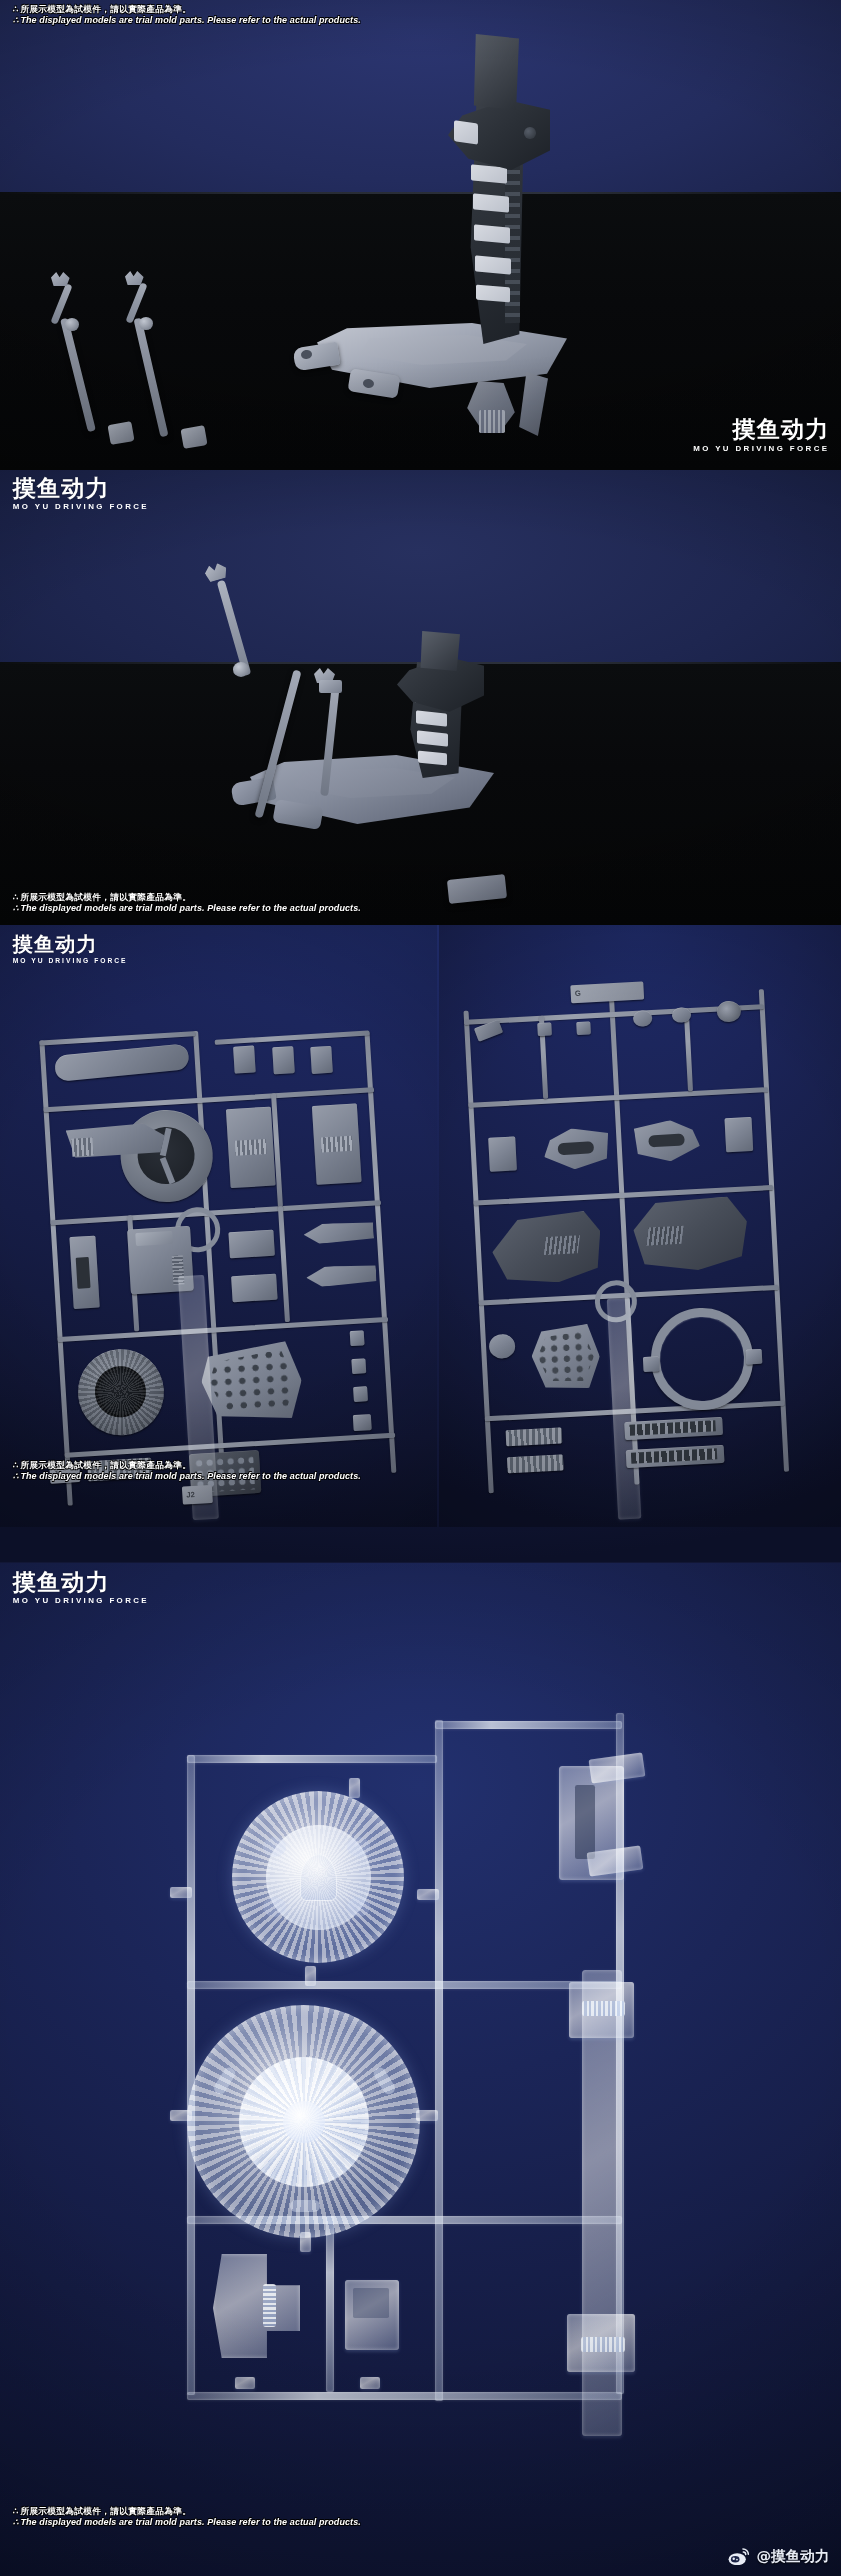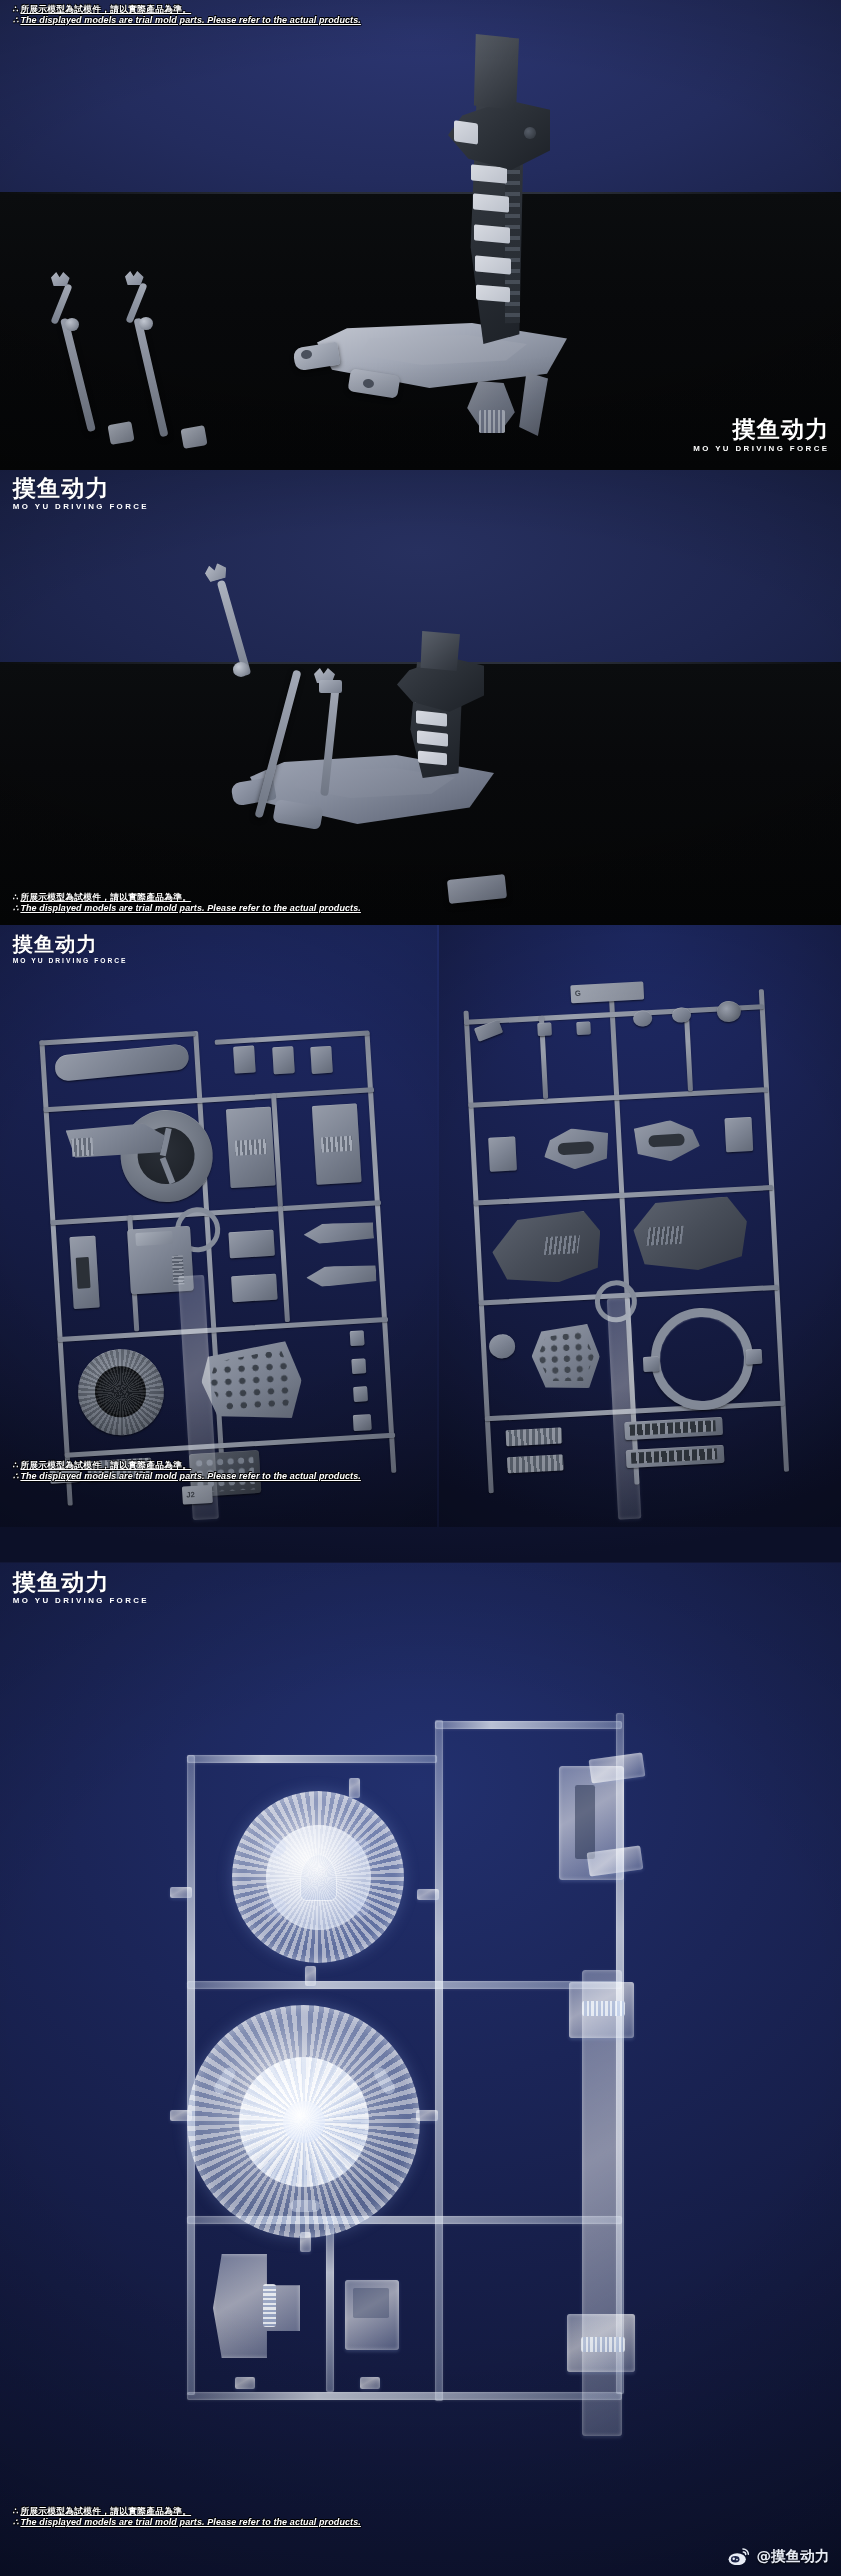--- a/index.html
+++ b/index.html
@@ -7,21 +7,21 @@
   #page{position:relative;width:841px;height:2576px;overflow:hidden;background:#121736;}
 
   
   .panel{position:absolute;left:0;width:841px;overflow:hidden;}
 
   
   .disclaimer{position:absolute;z-index:40;line-height:1.28;
     font-family:"Liberation Sans",sans-serif;font-weight:bold;font-style:italic;
     color:#ffffff;white-space:nowrap;
     text-shadow:0 0 0.6px #000,0.6px 0.6px 0.6px #000,-0.6px 0.6px 0.6px #000,0.6px -0.6px 0.6px #000,-0.6px -0.6px 0.6px #000;}
-  .disc-line{display:block;letter-spacing:0.1px;text-decoration:underline;}
+  .disc-line{display:block;letter-spacing:0.1px;}
   .disc-cn{font-size:8.7px;font-style:normal;letter-spacing:0.3px;}
   .disc-en{font-size:9px;}
   .bullet{display:inline-block;width:7.6px;}
 
   
   .logo{position:absolute;z-index:45;color:#fff;}
   .logo-cn{font-size:23px;font-weight:bold;letter-spacing:1.2px;line-height:1;
     font-family:"DejaVu Sans","Liberation Sans",sans-serif;
     text-shadow:0 0 1.2px rgba(0,0,0,.6);}
   .logo-en{font-size:7.9px;font-weight:bold;letter-spacing:2.4px;margin-top:2.3px;

